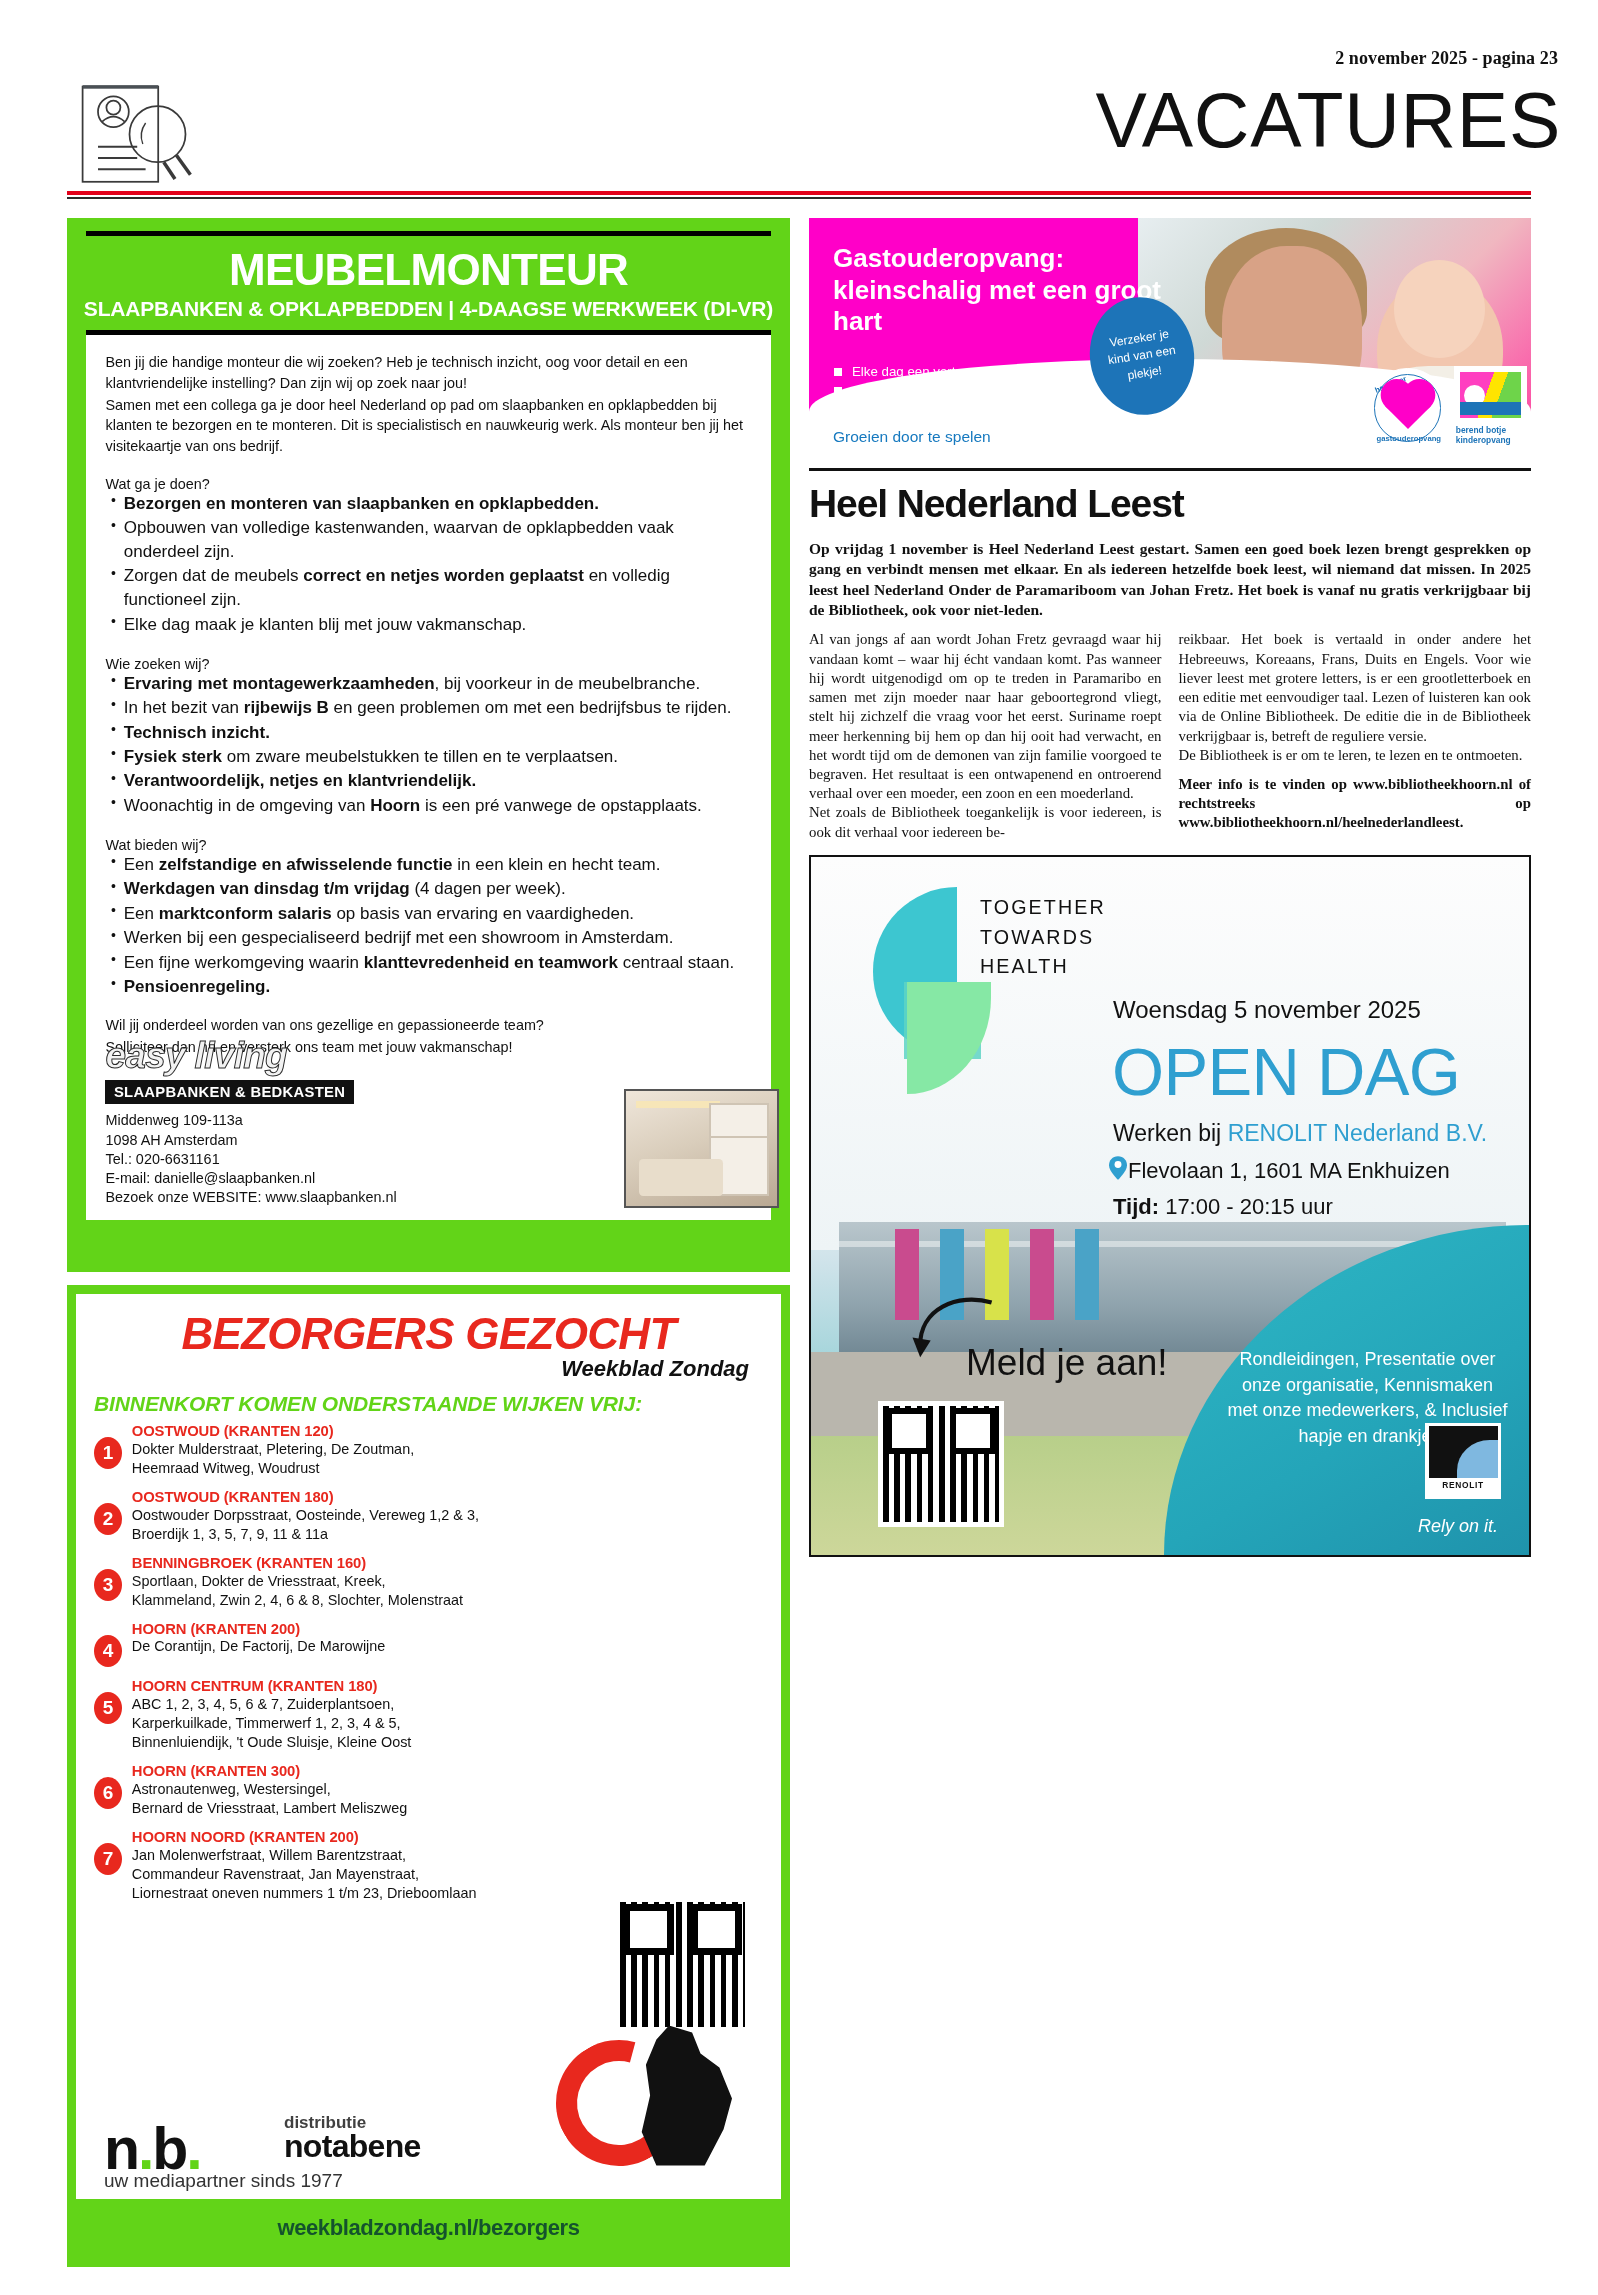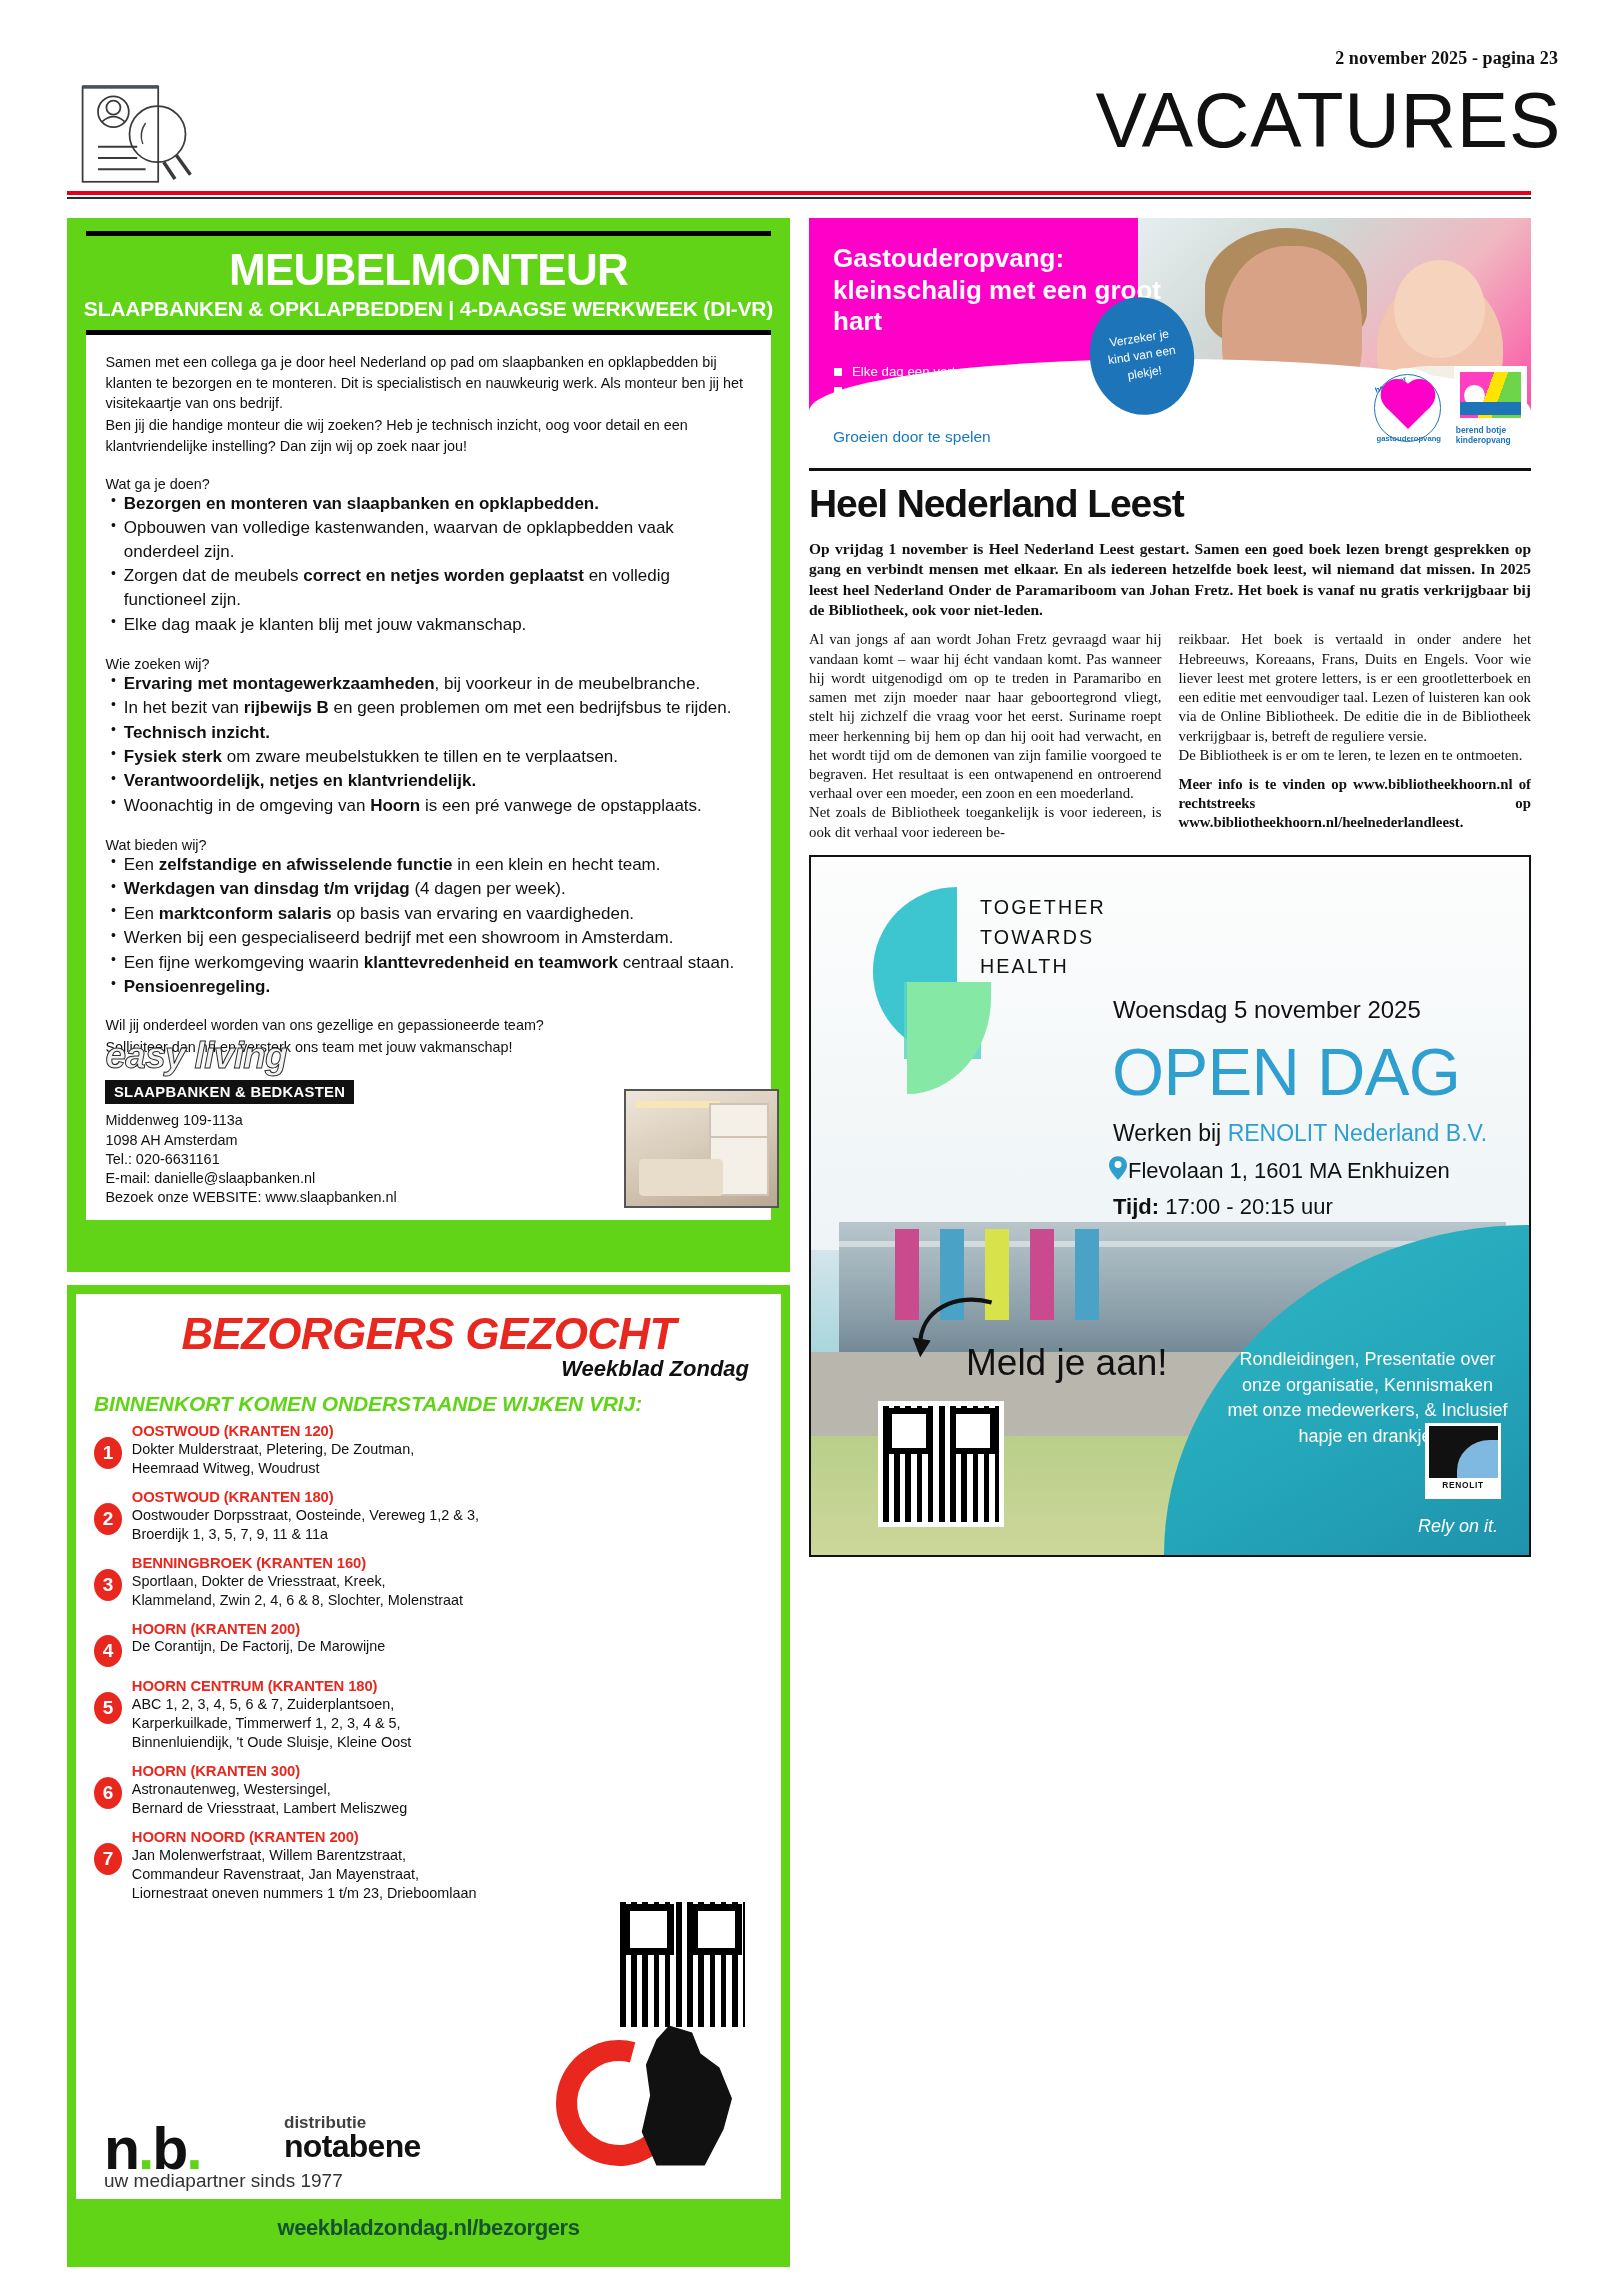--- a/index.html
+++ b/index.html
@@ -347,22 +347,22 @@
 
   <div class="col-left">
 
     <div class="ad-meubel">
       <div class="mm-hd-rule-top"></div>
       <div class="mm-title">MEUBELMONTEUR</div>
       <div class="mm-sub">SLAAPBANKEN &amp; OPKLAPBEDDEN | 4-DAAGSE WERKWEEK (DI-VR)</div>
       <div class="mm-hd-rule-bot"></div>
 
       <div class="mm-body">
+        <p>Ben jij die handige monteur die wij zoeken? Heb je technisch inzicht, oog voor detail en een klantvriendelijke instelling? Dan zijn wij op zoek naar jou!</p>
         <p>Samen met een collega ga je door heel Nederland op pad om slaapbanken en opklapbedden bij klanten te bezorgen en te monteren. Dit is specialistisch en nauwkeurig werk. Als monteur ben jij het visitekaartje van ons bedrijf.</p>
-        <p>Ben jij die handige monteur die wij zoeken? Heb je technisch inzicht, oog voor detail en een klantvriendelijke instelling? Dan zijn wij op zoek naar jou!</p>
         <div class="gap"></div>
 
         <div class="mm-q">Wat ga je doen?</div>
         <ul class="mm-list">
             <li><b>Bezorgen en monteren van slaapbanken en opklapbedden.</b></li>
             <li>Opbouwen van volledige kastenwanden, waarvan de opklapbedden vaak onderdeel zijn.</li>
             <li>Zorgen dat de meubels <b>correct en netjes worden geplaatst</b> en volledig functioneel zijn.</li>
             <li>Elke dag maak je klanten blij met jouw vakmanschap.</li>
           </ul>
         <div class="gap"></div>

